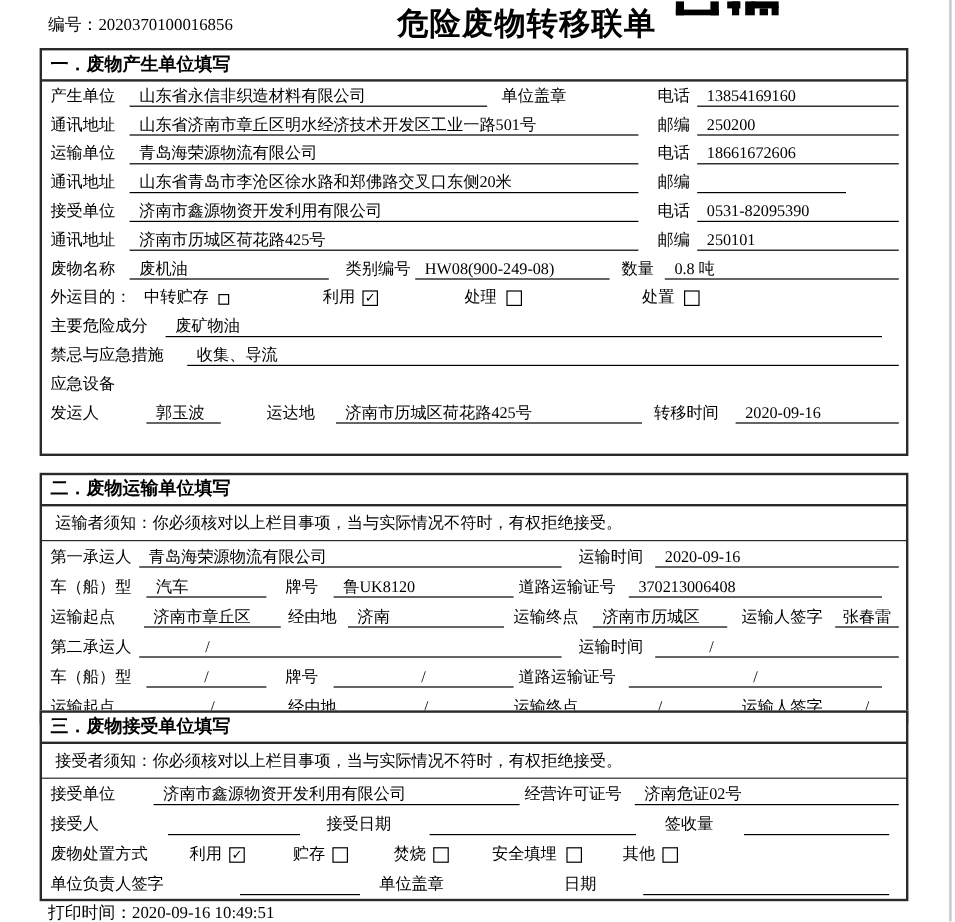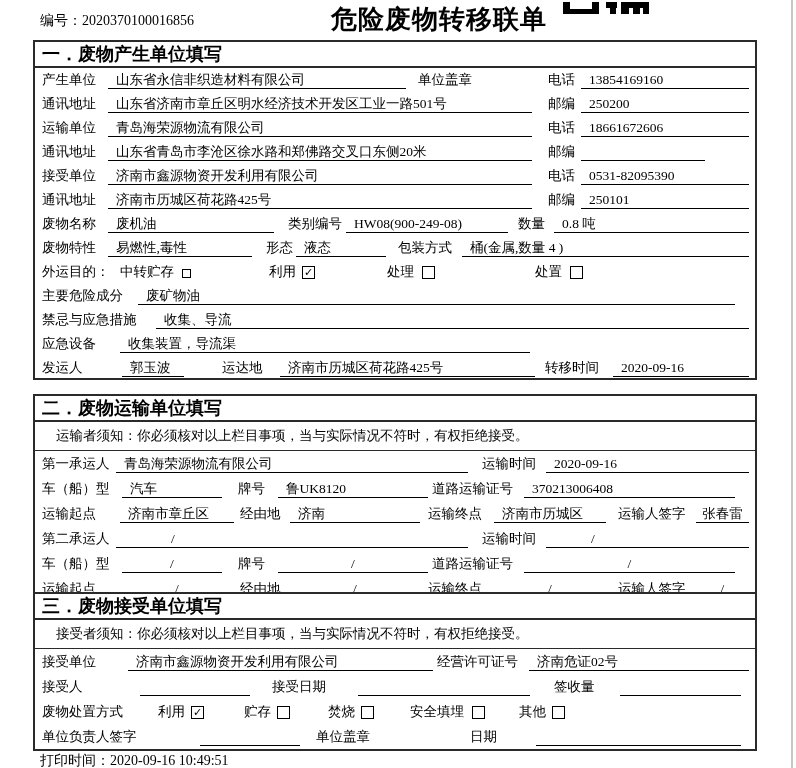--- a/index.html
+++ b/index.html
@@ -15,25 +15,25 @@
   }
   .qr { position:absolute; left:563px; top:0; }
   .page-edge { position:absolute; left:791px; top:0; width:2px; height:768px; background:#c6c6c6; }
 
   .box { position:absolute; left:33px; width:724px; border:2px solid #2a2a2a; box-sizing:border-box; background:#fff; }
   .box1 { top:40px;  height:340px; }
   .box2 { top:394px; height:209px; }
   .box3 { top:592px; height:159px; }
 
   .sec-h {
-    height:24px; line-height:24px; padding-left:7px; font-size:18px; font-weight:bold;
+    height:24px; line-height:24px; padding-left:7px; font-size:15px; font-weight:bold;
     font-family:"Liberation Sans","DejaVu Sans",sans-serif;
     border-bottom:2px solid #2a2a2a; box-sizing:content-box;
   }
-  .note { height:28px; line-height:28px; padding-left:21px; font-size:13.5px; border-bottom:1px solid #2a2a2a; white-space:nowrap; }
+  .note { height:28px; line-height:28px; padding-left:11px; font-size:13.5px; border-bottom:1px solid #2a2a2a; white-space:nowrap; }
 
   .row { display:flex; align-items:flex-end; height:24px; padding:0 6px 3px 7px; box-sizing:border-box; font-size:13.5px; }
   .row25 { height:25px; }
   .lb { flex-shrink:0; white-space:nowrap; height:18px; line-height:18px; }
   .u  { flex-shrink:0; border-bottom:1px solid #000; height:18px; line-height:18px; white-space:nowrap; padding-left:8px; box-sizing:border-box; overflow:visible; }
   .u.grow { flex-grow:1; flex-shrink:1; }
   .u.c { text-align:center; padding-left:0; }
   .rgrp { margin-left:auto; display:flex; align-items:flex-start; }
 
   .cb { flex-shrink:0; width:13px; height:13px; border:1px solid #000; box-sizing:border-box;
@@ -132,28 +132,20 @@
 
   <div class="row">
     <span class="lb" style="width:66px">废物名称</span>
     <span class="u" style="width:166px">废机油</span>
     <span class="lb ml14" style="width:58px">类别编号</span>
     <span class="u" style="width:162px">HW08(900-249-08)</span>
     <span class="lb ml10" style="width:30px">数量</span>
     <span class="u grow ml6">0.8 吨</span>
   </div>
 
-  <div class="row">
-    <span class="lb" style="width:66px">废物特性</span>
-    <span class="u" style="width:144px">易燃性,毒性</span>
-    <span class="lb ml14" style="width:30px">形态</span>
-    <span class="u" style="width:90px">液态</span>
-    <span class="lb ml12" style="width:58px">包装方式</span>
-    <span class="u grow ml6">桶(金属,数量 4 )</span>
-  </div>
 
   <div class="row">
     <span class="lb" style="width:72px">外运目的：</span>
     <span class="lb ml6">中转贮存</span>
     <span class="cb cb-sm ml8"></span>
     <span class="lb ml78">利用</span>
     <span class="cb ml6">✓</span>
     <span class="lb ml72">处理</span>
     <span class="cb ml8"></span>
     <span class="lb ml120">处置</span>
@@ -165,21 +157,20 @@
     <span class="u grow ml10 mr14">废矿物油</span>
   </div>
 
   <div class="row">
     <span class="lb" style="width:100px">禁忌与应急措施</span>
     <span class="u grow ml14">收集、导流</span>
   </div>
 
   <div class="row">
     <span class="lb" style="width:66px">应急设备</span>
-    <span class="u ml12" style="width:410px">收集装置，导流渠</span>
   </div>
 
   <div class="row">
     <span class="lb" style="width:48px">发运人</span>
     <span class="u ml32" style="width:62px">郭玉波</span>
     <span class="lb ml38" style="width:40px">运达地</span>
     <span class="u ml18" style="width:255px">济南市历城区荷花路425号</span>
     <span class="lb ml10" style="width:54px">转移时间</span>
     <span class="u grow ml14">2020-09-16</span>
   </div>

